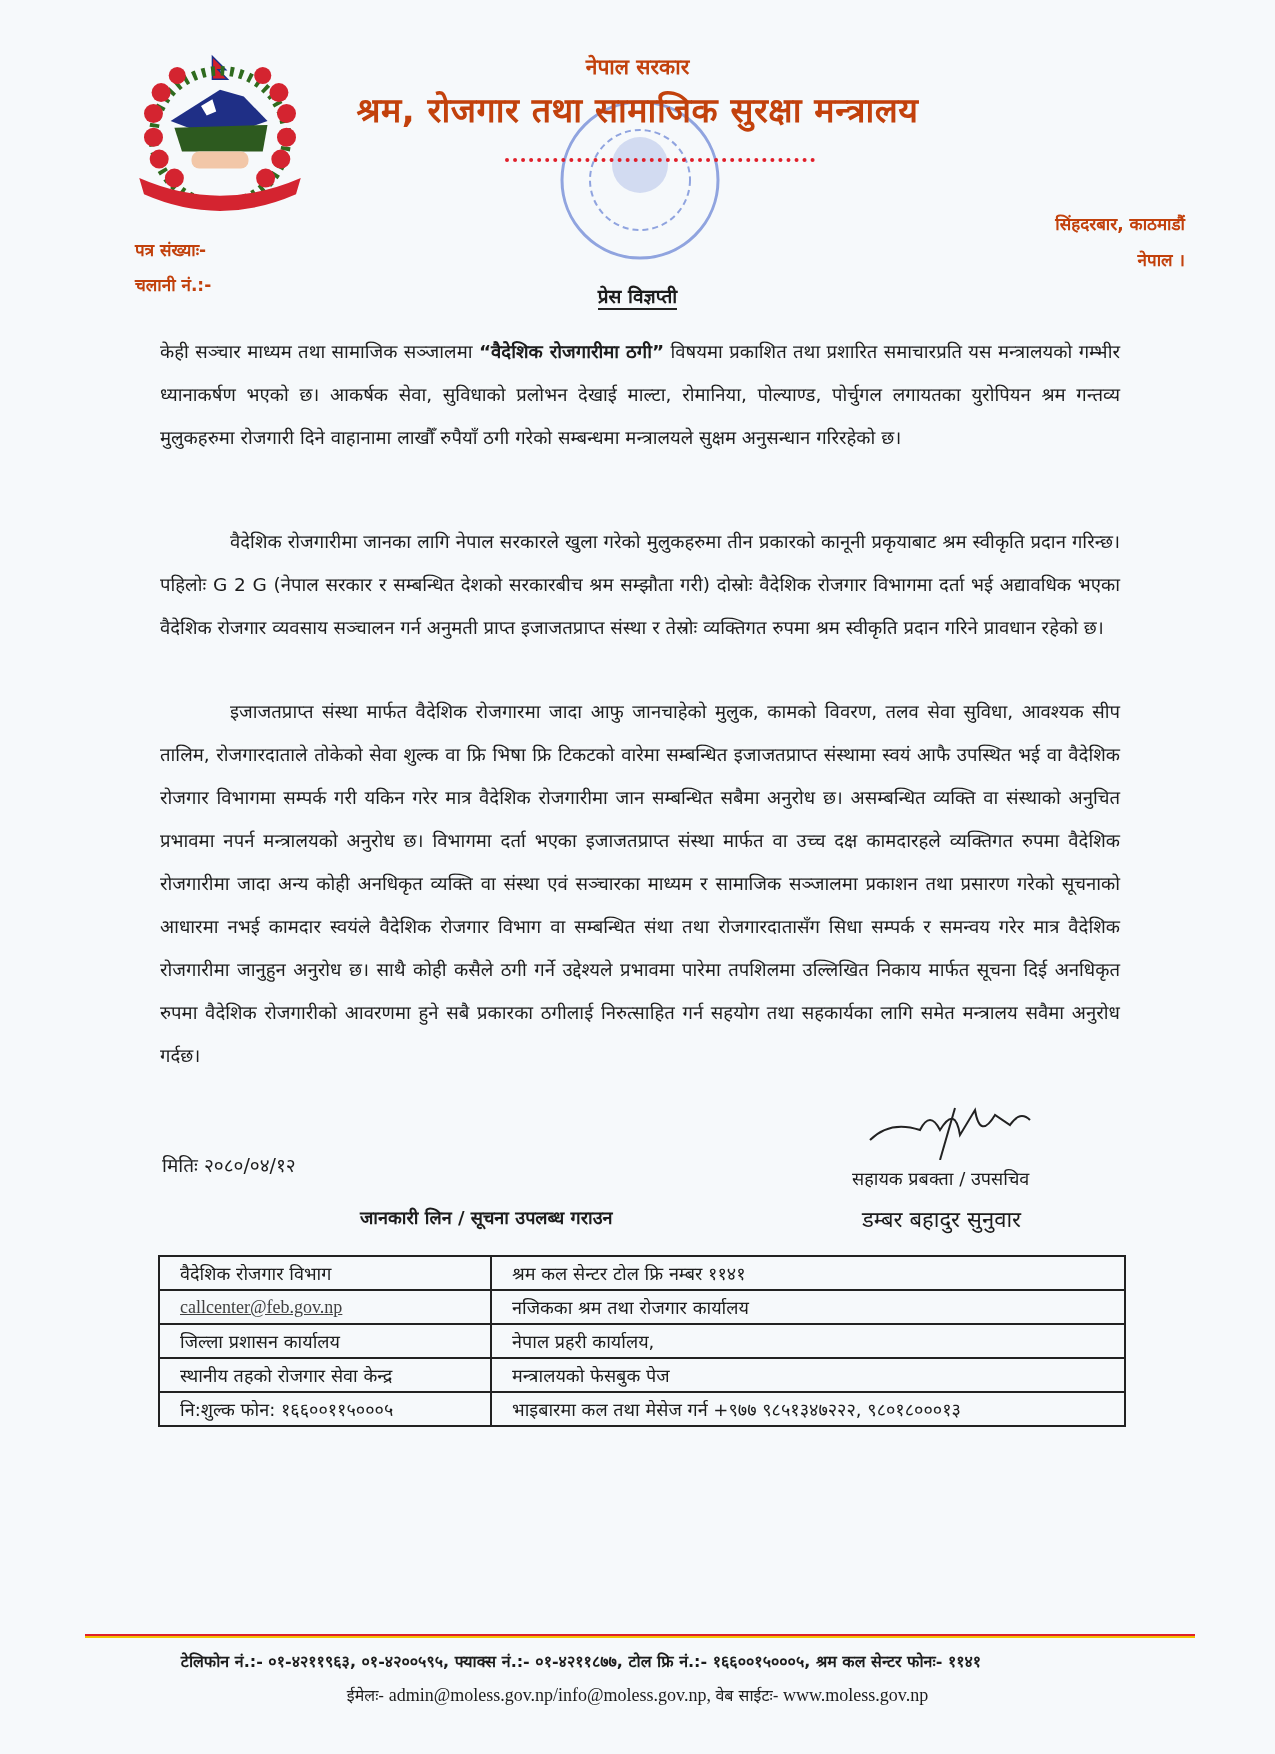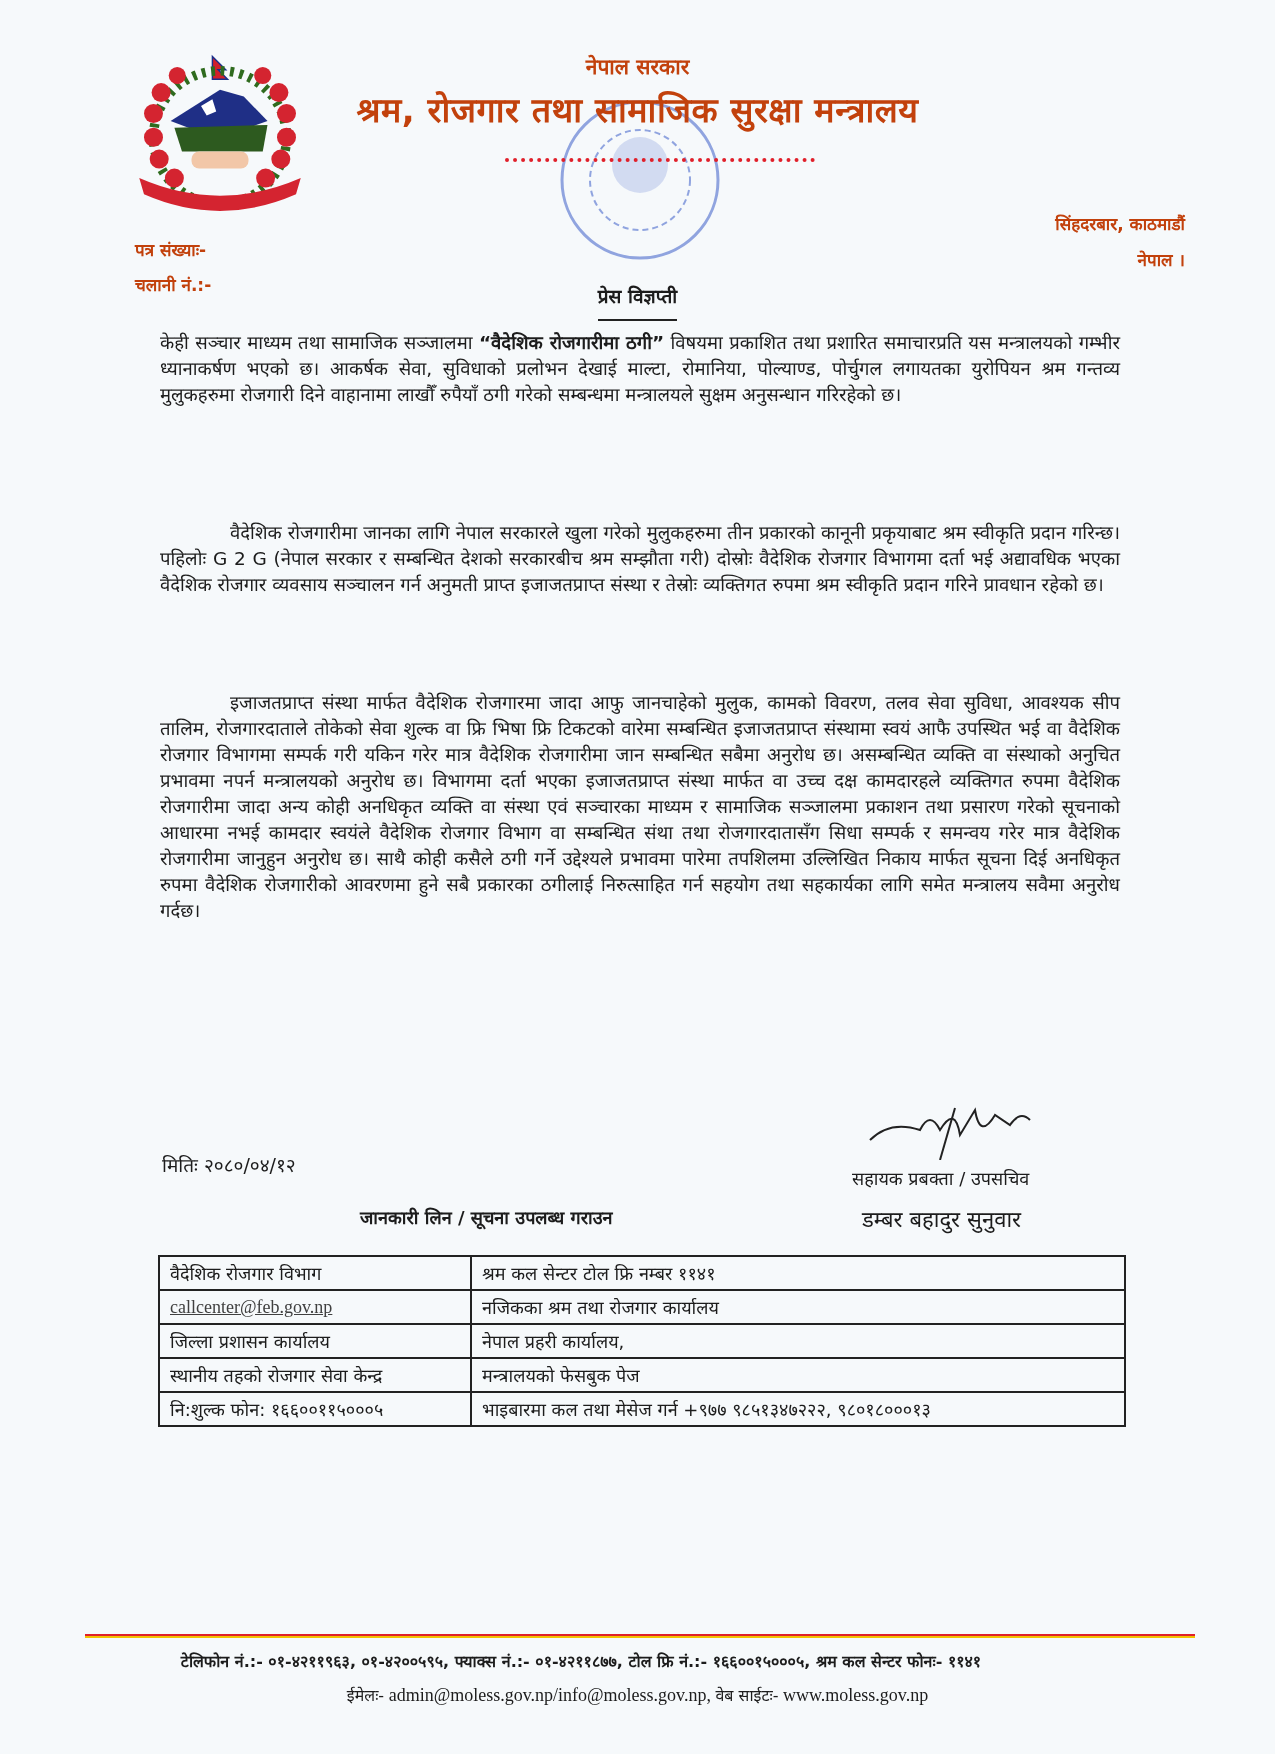--- a/index.html
+++ b/index.html
@@ -15,36 +15,36 @@
   #emblem { left:125px; top:45px; width:190px; height:175px; }
   #govt { left:0; width:1275px; top:52px; text-align:center; font-size:21px; font-weight:bold; }
   #ministry { left:0; width:1275px; top:86px; text-align:center; font-size:34px; font-weight:bold; letter-spacing:0.5px; }
   #dots { left:505px; top:158px; width:310px; height:0; border-top:4px dotted #e0202a; }
   #stamp { left:525px; top:95px; width:230px; height:175px; opacity:0.55; }
   #ref1 { left:135px; top:238px; font-size:17px; font-weight:bold; }
   #ref2 { left:135px; top:273px; font-size:17px; font-weight:bold; }
   #addr1 { right:90px; top:212px; font-size:17px; font-weight:bold; text-align:right; }
   #addr2 { right:90px; top:248px; font-size:17px; font-weight:bold; text-align:right; }
   #title { left:0; width:1275px; top:283px; text-align:center; font-size:19px; font-weight:bold; }
-  #title span { border-bottom:2px solid #222; padding-bottom:12px; }
+  #title span { border-bottom:2px solid #222; padding-bottom:1px; }
   
-  .para { position:absolute; left:160px; width:960px; font-size:18.5px; line-height:26px; text-align:justify; }
+  .para { position:absolute; left:160px; width:960px; font-size:18.5px; line-height:43px; text-align:justify; }
   .para.indent { text-indent:70px; }
   #p1 { top:330px; }
   #p2 { top:520px; }
   #p3 { top:690px; }
   #p1 b { font-weight:bold; }
   #date { left:162px; top:1152px; font-size:19px; }
   #sign { left:860px; top:1100px; width:200px; height:60px; }
   #desig { left:852px; top:1166px; font-size:18px; }
   #signame { left:862px; top:1203px; font-size:22px; }
   #infohead { left:360px; top:1205px; font-size:18px; font-weight:bold; }
   
   #contact-table { left:158px; top:1255px; width:968px; border-collapse:collapse; font-size:18px; }
-  #contact-table td { border:2px solid #222; height:32px; padding:0 10px; vertical-align:middle; }
+  #contact-table td { border:2px solid #222; height:32px; padding:0 20px; vertical-align:middle; }
   #contact-table td.c1 { width:290px; }
   .email-link { color:#404040; text-decoration:underline; font-family:"Liberation Serif",serif; }
   
   #footline { left:85px; top:1634px; width:1110px; height:4px; background:linear-gradient(#e0202a 0 2px,#f2c200 2px 4px); }
   #foot1 { left:0; width:1162px; top:1650px; text-align:center; font-size:16px; font-weight:bold; }
   #foot2 { left:0; width:1275px; top:1684px; text-align:center; font-size:16px; }
   #foot2 .lbl { font-weight:normal; }
   #foot2 .val { font-family:"Liberation Serif",serif; font-size:18px; }
 </style>
 </head>

